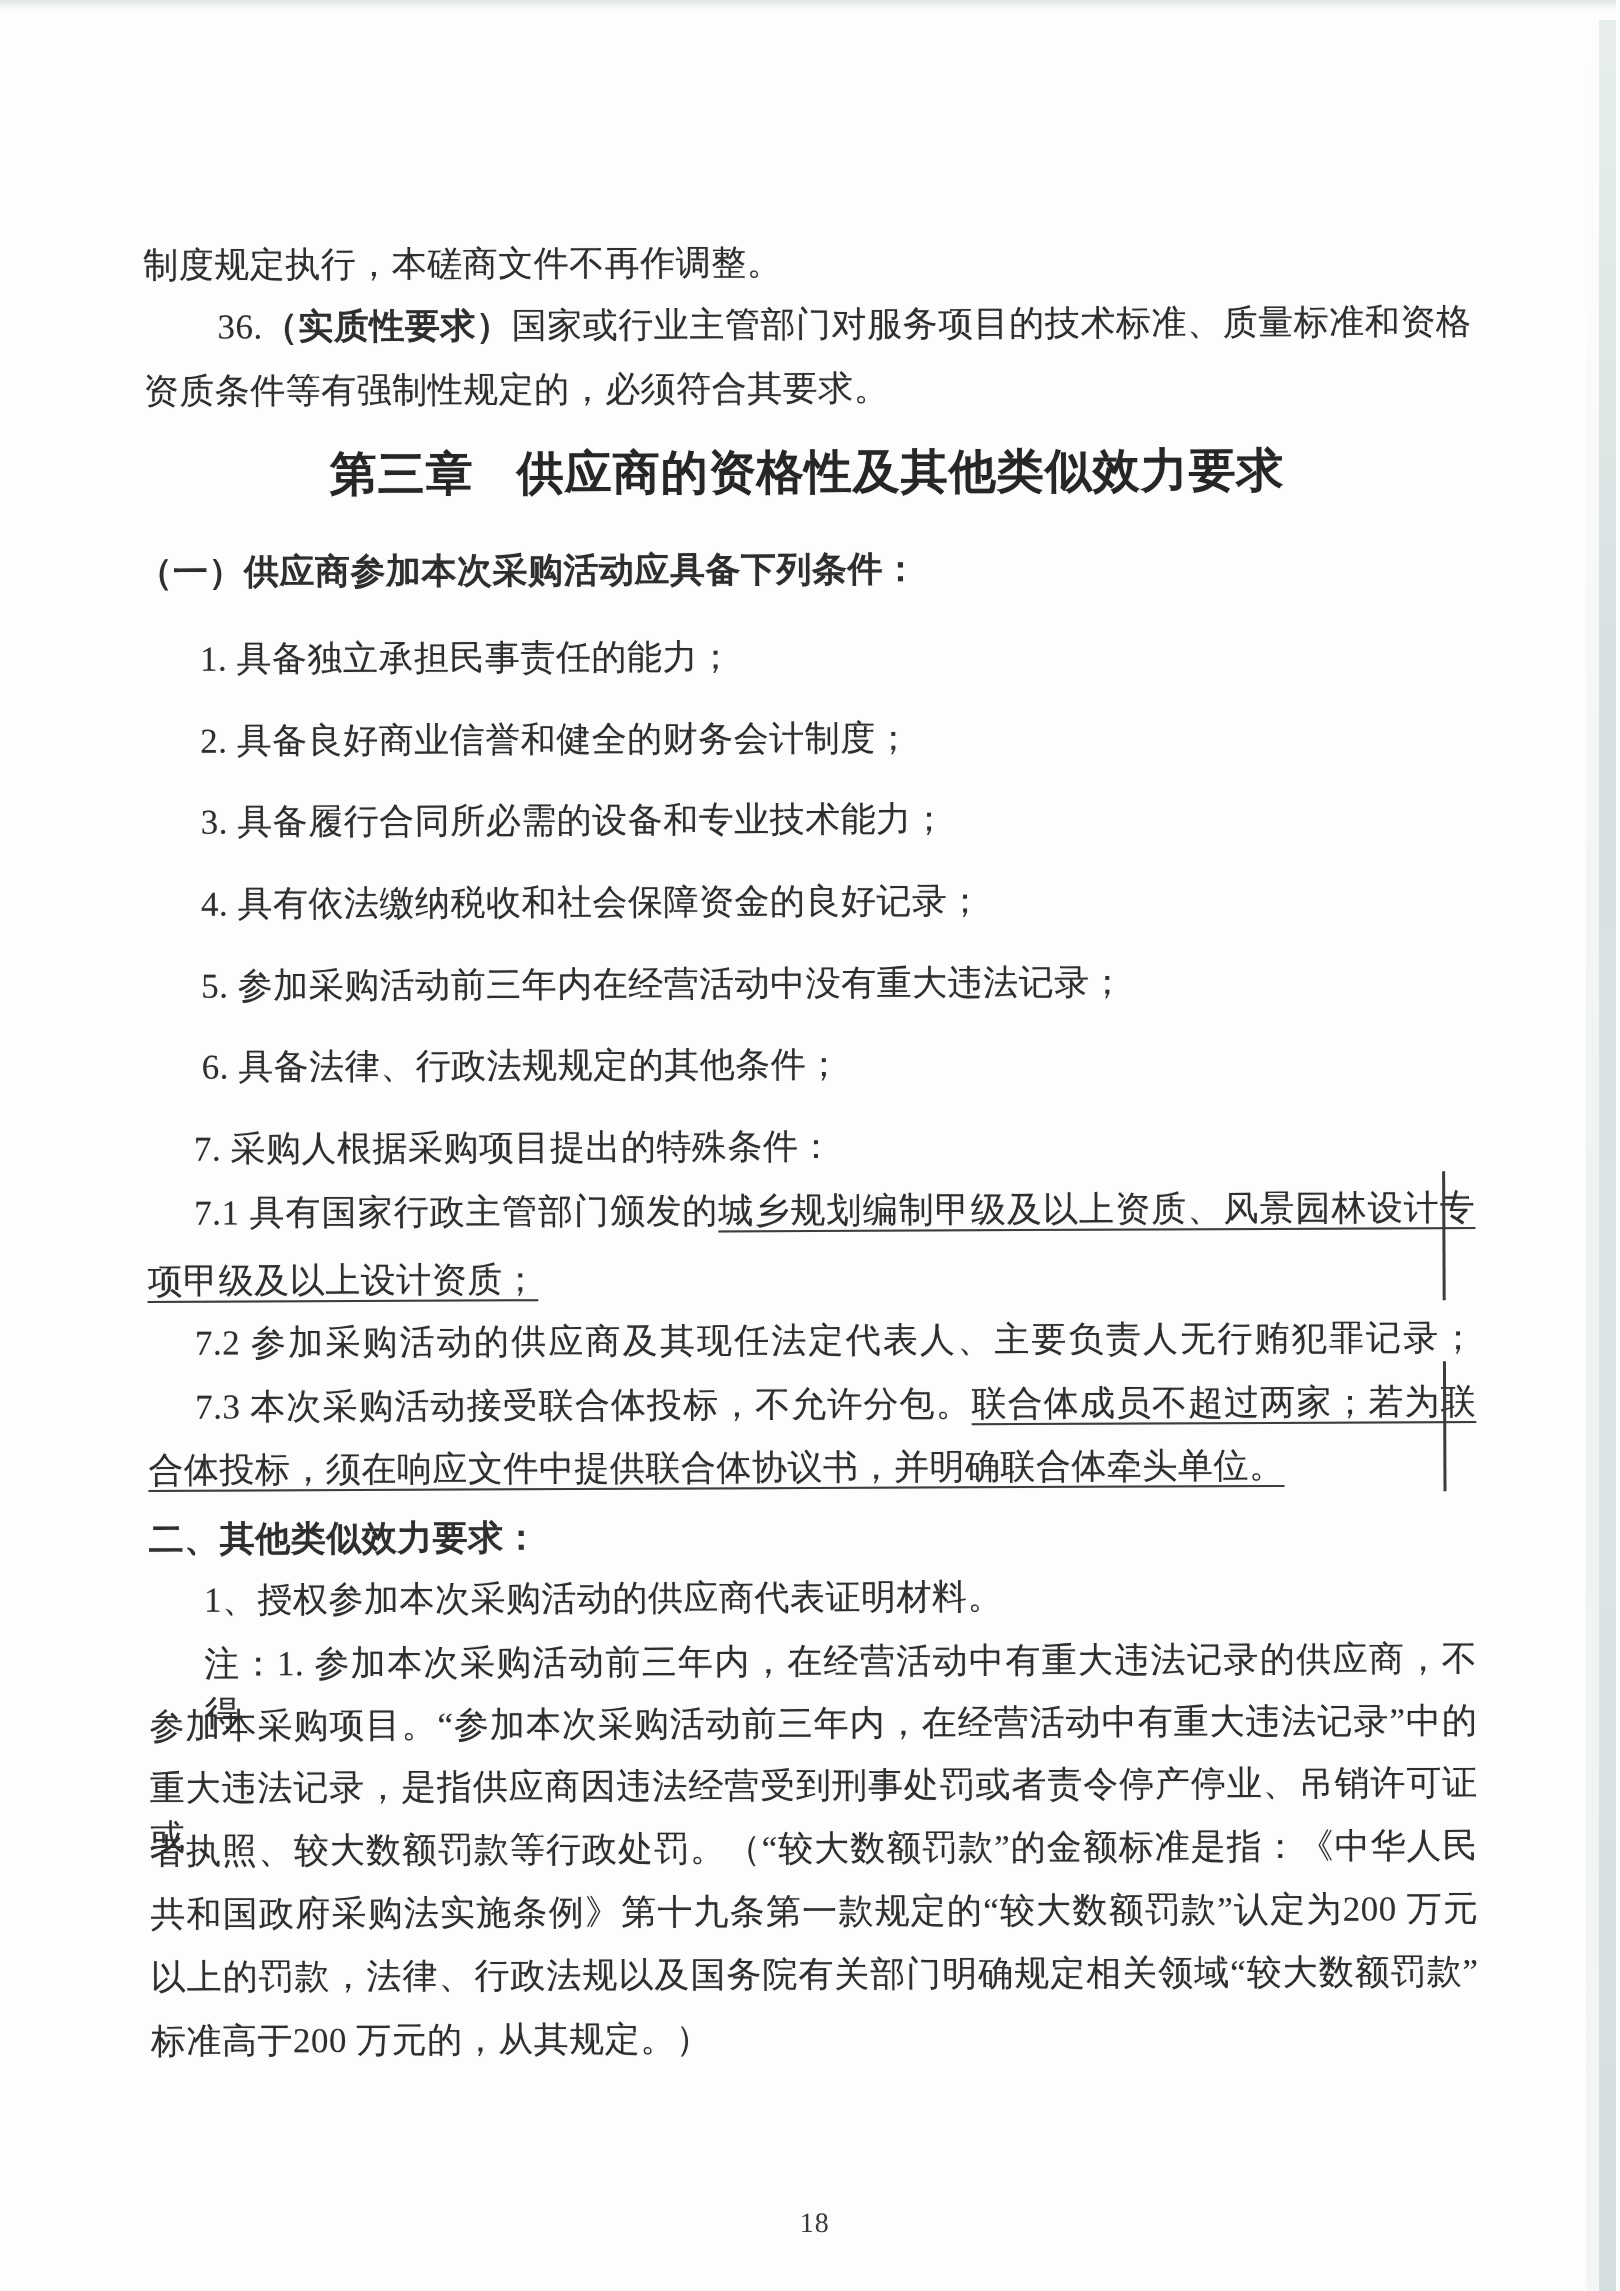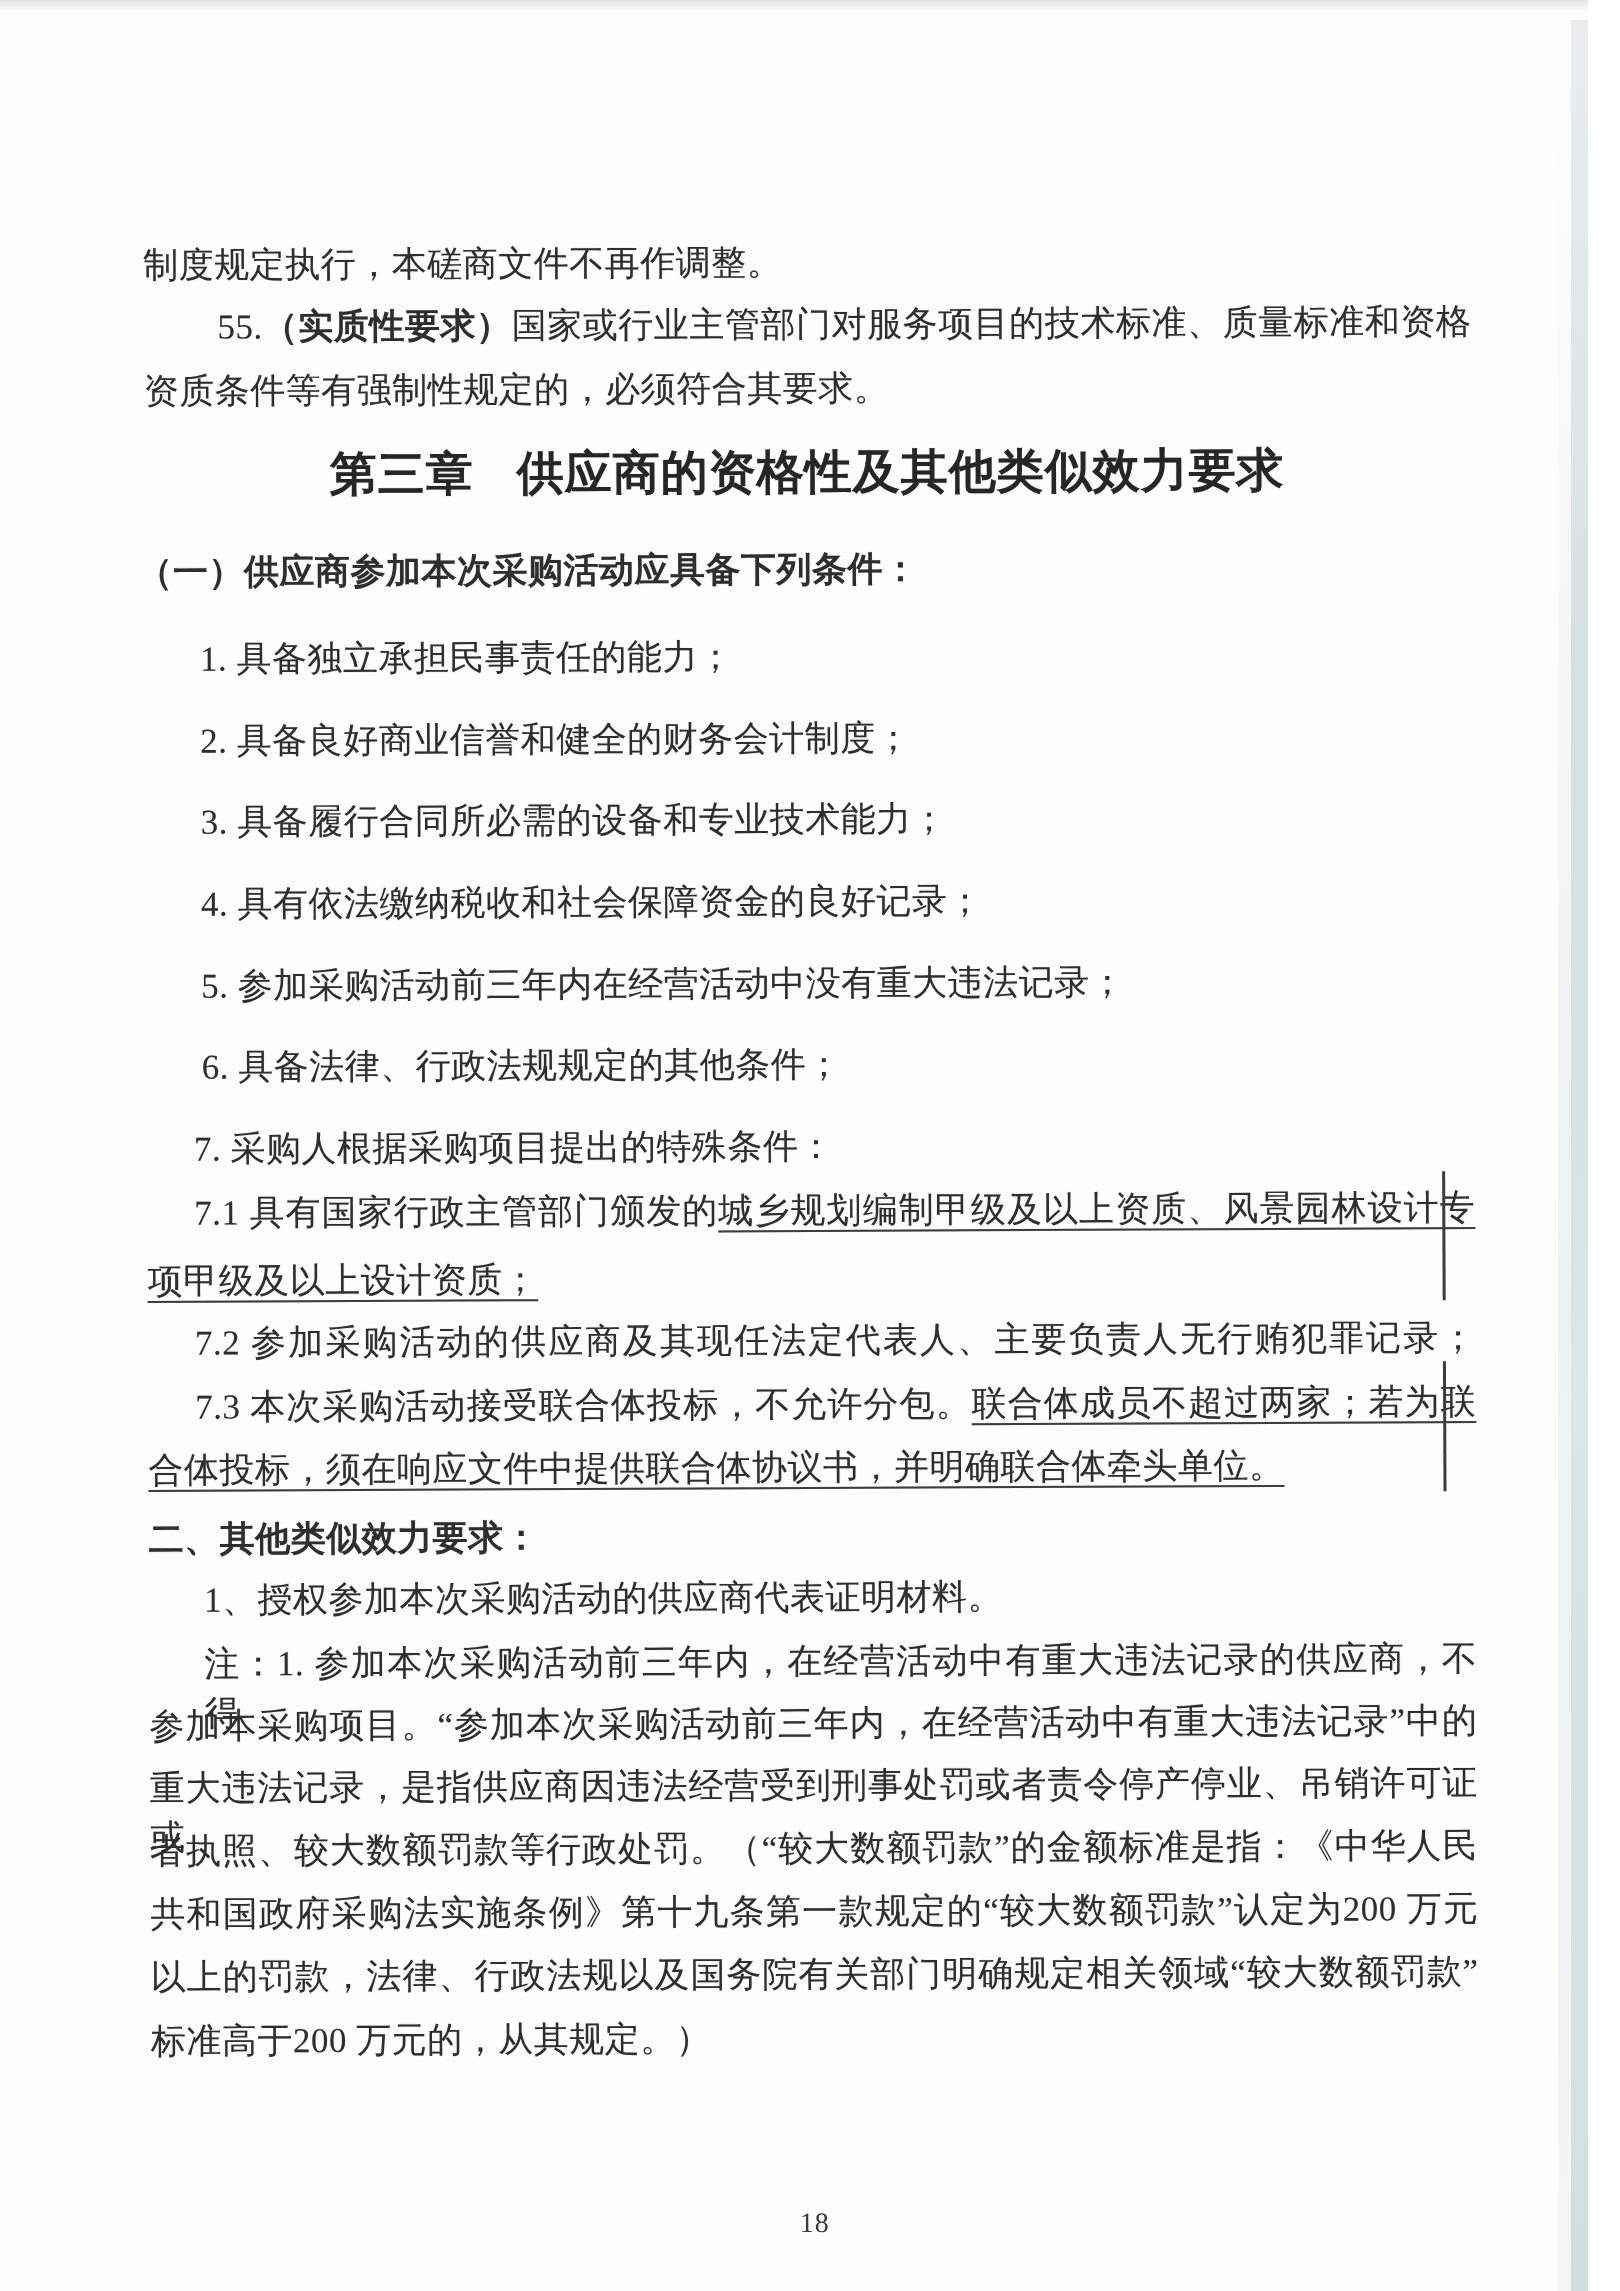--- a/index.html
+++ b/index.html
@@ -3,20 +3,21 @@
 <meta charset="utf-8">
 <style>
   html,body{margin:0;padding:0;background:#ffffff;}
   #page{
     position:relative;
     width:1588px;height:2292px;
     background:#fdfdfc;
     overflow:hidden;
     font-family:"Liberation Serif","DejaVu Serif",serif;
     color:#2e2e2e;
+    padding-left:28px;
   }
   
   .scan-top-band{
     position:absolute;left:0;top:0;width:1620px;height:9.8px;
     background:linear-gradient(#dfe4e5,rgba(253,253,252,0));
   }
   .scan-right-strip{
     position:absolute;top:19.6px;right:0;width:16.7px;height:2272px;
     background:linear-gradient(180deg,#e8eeee 0%,#d7e0e0 30%,#dde6e6 60%,#d4dede 100%);
   }
@@ -78,21 +79,21 @@
 
   <div class="scan-top-band"></div>
   <div class="scan-right-strip"></div>
   <div class="scan-right-soft"></div>
 
   <div class="sheet">
 
     <div class="line" style="top:238px;left:147px;">制度规定执行，本磋商文件不再作调整。</div>
 
     <div class="line just" style="top:300px;left:147px;width:1328px;padding-left:74px;width:1254px;">
-      <span>55.</span><span class="b">（实质性要求）</span><span>国家或行业主管部门对服务项目的技术标准、质量标准和资格</span>
+      <span>36.</span><span class="b">（实质性要求）</span><span>国家或行业主管部门对服务项目的技术标准、质量标准和资格</span>
     </div>
 
     <div class="line" style="top:364px;left:147px;">资质条件等有强制性规定的，必须符合其要求。</div>
 
     <div class="chapter">
       <span>第三章</span><span class="gap"></span><span>供应商的资格性及其他类似效力要求</span>
     </div>
 
     <div class="line b" style="top:545px;left:140px;">（一）供应商参加本次采购活动应具备下列条件：</div>
 

